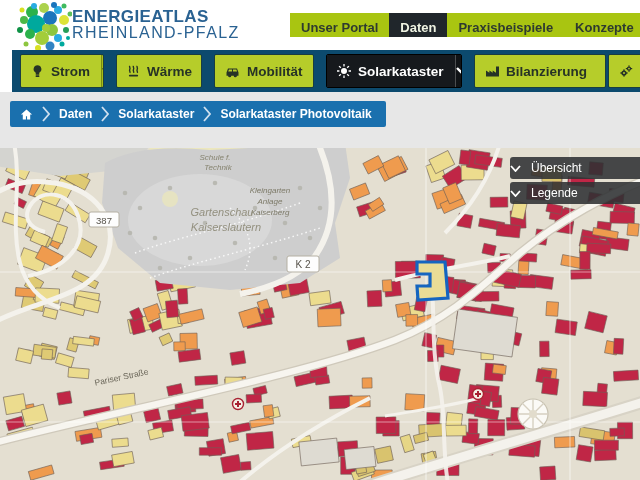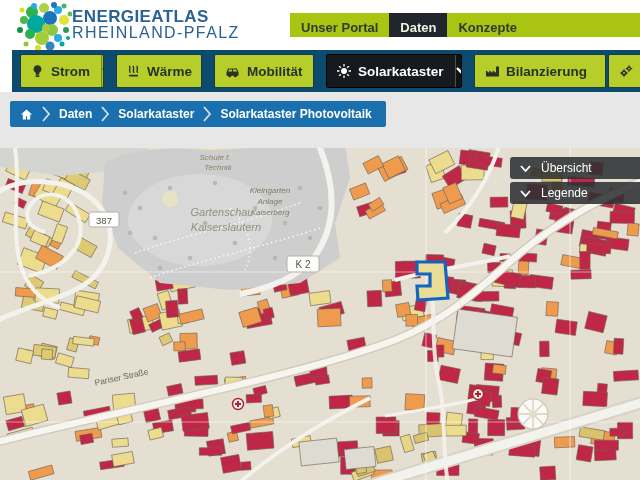--- a/index.html
+++ b/index.html
@@ -36,21 +36,21 @@
   .crumb-zone { position:absolute; top:92px; left:0; width:640px; height:56px; background:#e7e7e7; }
   .breadcrumb { position:absolute; left:10px; top:9px; height:26px; background:#1a70ae; border-radius:2px;
                 display:flex; align-items:center; gap:9px; padding:0 14px 0 10px;
                 color:#fff; font-size:12px; font-weight:bold; }
   .crumb-item { cursor:pointer; white-space:nowrap; }
 
   
   .map-wrap { position:absolute; top:148px; left:0; width:640px; height:332px; background:#e4dfd1; cursor:grab; }
   .map-wrap svg { display:block; }
   .panel-btn { position:absolute; right:0; width:130px; height:22px; background:rgba(47,49,51,.88);
-               border-radius:3px 0 0 3px; display:flex; align-items:center; gap:10px; padding-left:10px;
+               border-radius:3px 0 0 3px; display:flex; align-items:center; gap:10px; 
                color:#fff; font-size:12px; cursor:pointer; }
   .panel-btn.b1 { top:9px; } .panel-btn.b2 { top:34px; }
 
   .maplabel { font-family:"Liberation Sans", sans-serif; }
 </style>
 </head>
 <body>
 
 <div class="screen">
 
@@ -83,20 +83,21 @@
           <circle cx="62" cy="38" r="2" fill="#00a99d" opacity="1"></circle>
         </g>
       </svg>
     <div class="logo-text">
       <div class="logo-line1">ENERGIEATLAS</div>
       <div class="logo-line2">RHEINLAND-PFALZ</div>
     </div>
     <nav class="main-nav">
       <div class="nav-item">Unser Portal</div>
       <div class="nav-item active"><span>Daten</span></div>
+      <div class="nav-item">Praxisbeispiele</div>
       <div class="nav-item">Konzepte</div>
 
     </nav>
   </div>
 
   <div class="cat-row">
 
     <div class="cat-btn" style="left:8px;width:84px;">
       <div class="cat-label">
           <span class="cat-icon">

